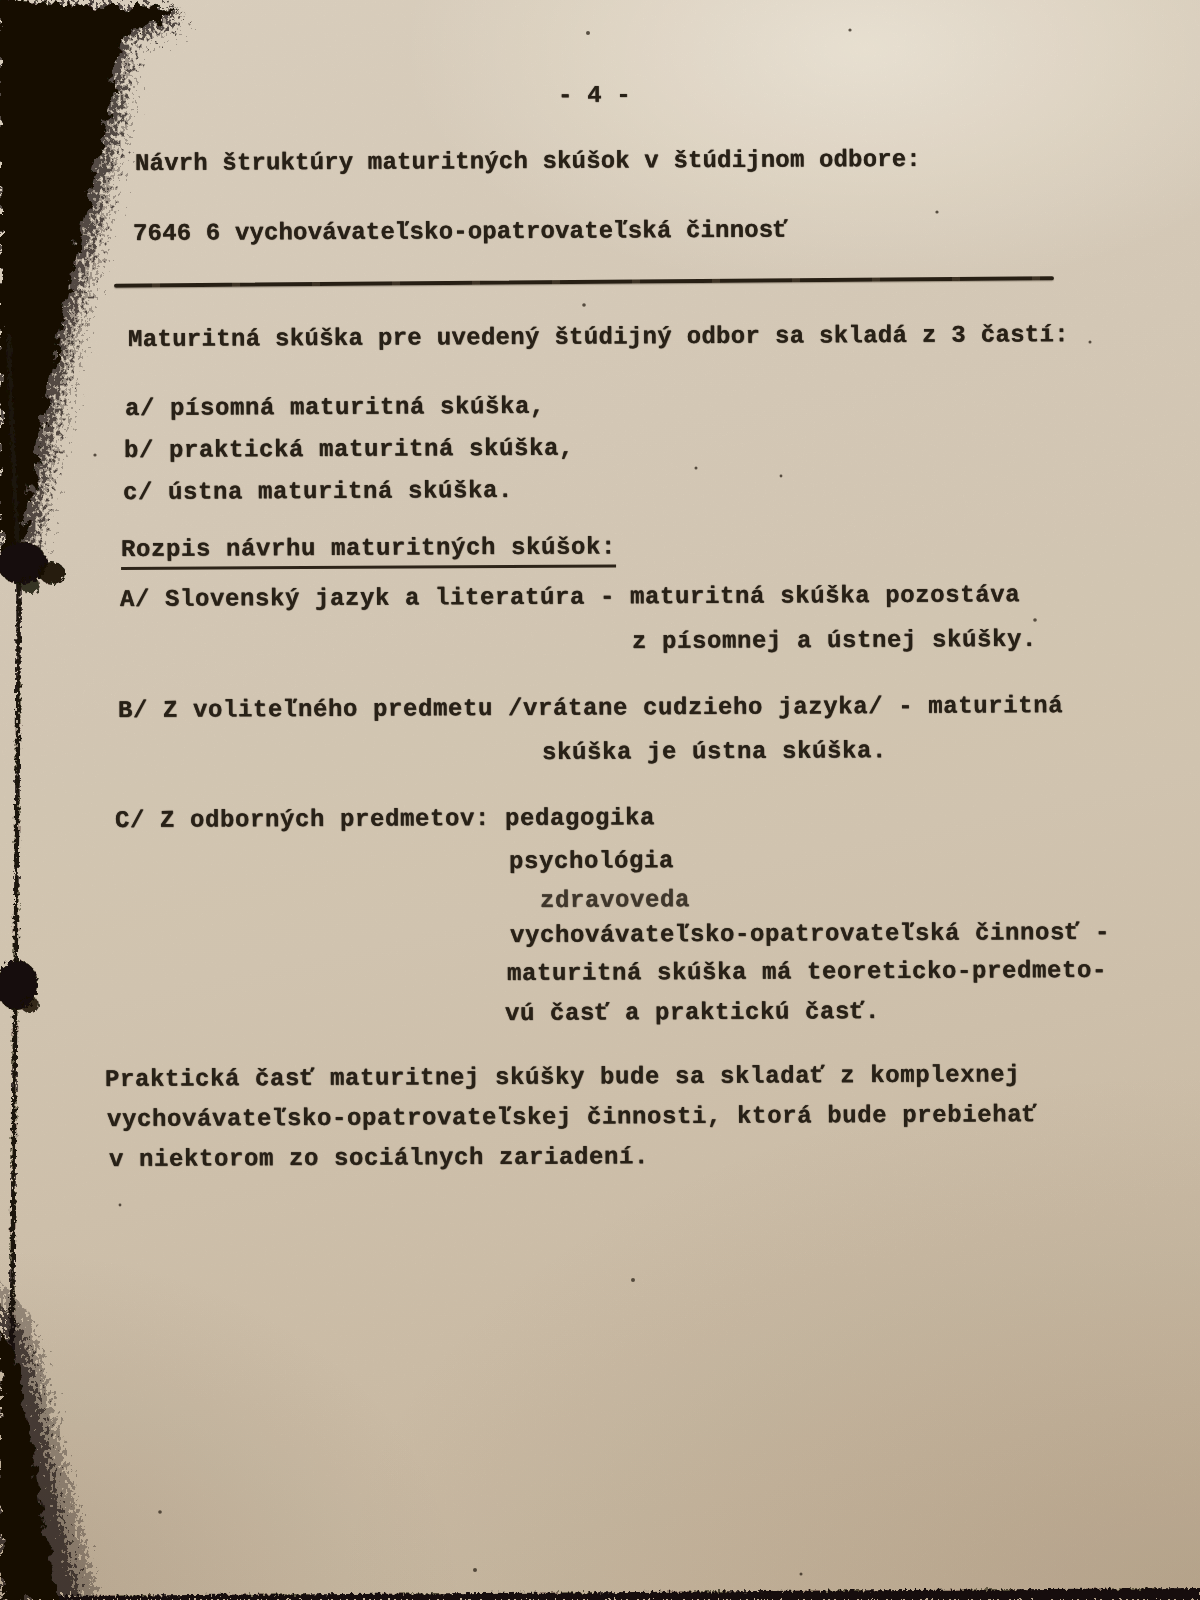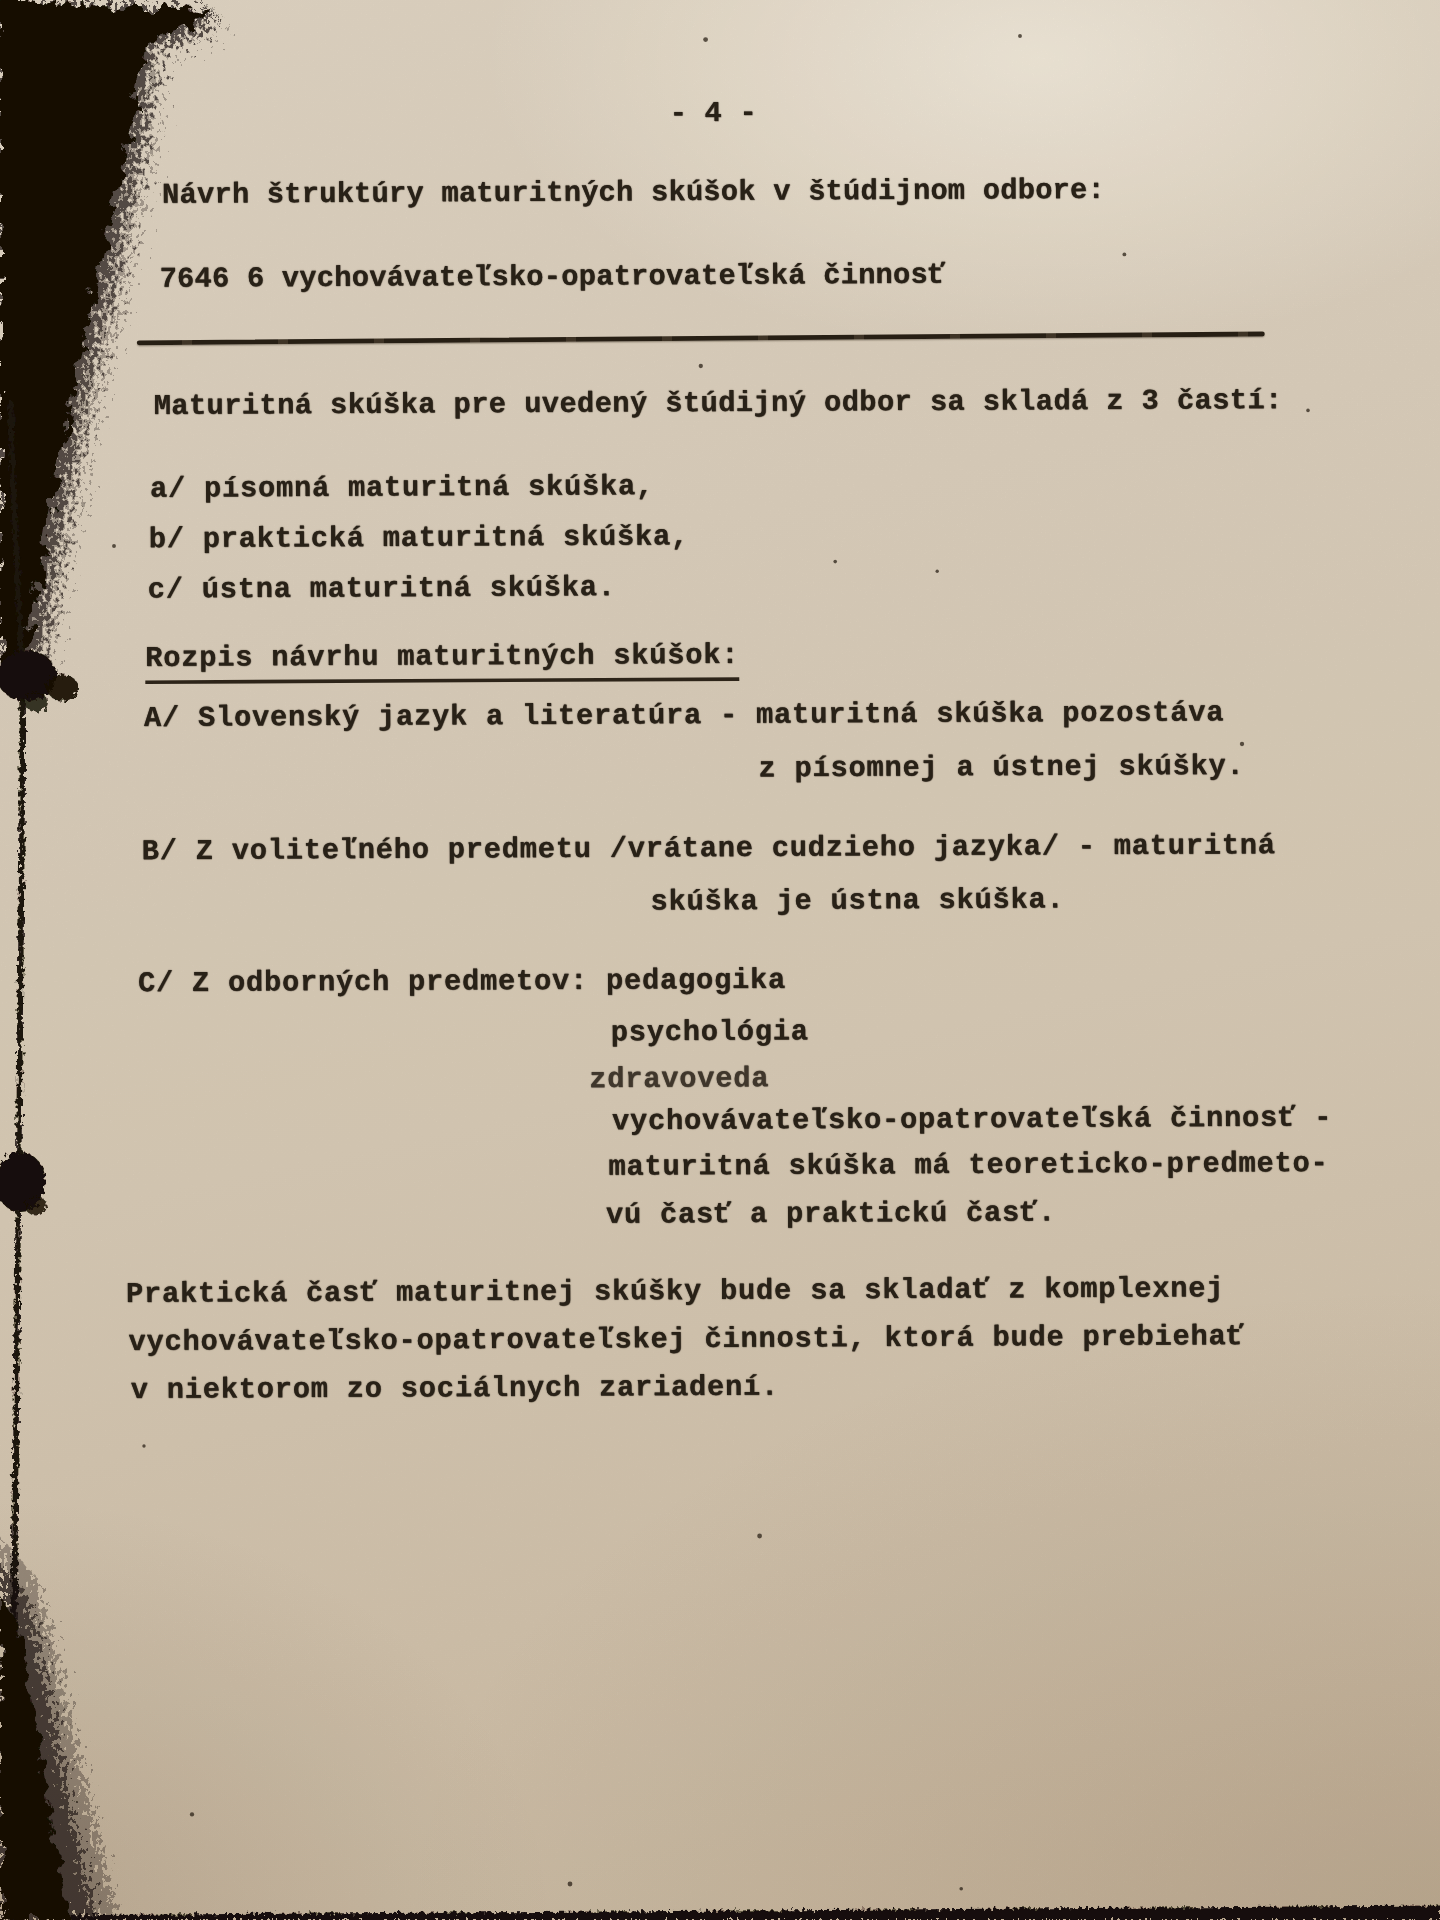--- a/index.html
+++ b/index.html
@@ -61,21 +61,21 @@
   <div class="tline underlined" style="left:121px;top:538px;">Rozpis návrhu maturitných skúšok:</div>
 
   <div class="tline" style="left:120px;top:588px;">A/ Slovenský jazyk a literatúra - maturitná skúška pozostáva</div>
   <div class="tline" style="left:632px;top:630px;">z písomnej a ústnej skúšky.</div>
 
   <div class="tline" style="left:118px;top:699px;">B/ Z voliteľného predmetu /vrátane cudzieho jazyka/ - maturitná</div>
   <div class="tline" style="left:542px;top:741px;">skúška je ústna skúška.</div>
 
   <div class="tline" style="left:115px;top:809px;">C/ Z odborných predmetov: pedagogika</div>
   <div class="tline" style="left:509px;top:850px;">psychológia</div>
-  <div class="tline faint" style="left:491px;top:889px;">zdravoveda</div>
+  <div class="tline faint" style="left:540px;top:889px;">zdravoveda</div>
   <div class="tline" style="left:510px;top:924px;">vychovávateľsko-opatrovateľská činnosť -</div>
   <div class="tline" style="left:507px;top:962px;">maturitná skúška má teoreticko-predmeto-</div>
   <div class="tline" style="left:505px;top:1002px;">vú časť a praktickú časť.</div>
 
   <div class="tline" style="left:105px;top:1068px;">Praktická časť maturitnej skúšky bude sa skladať z komplexnej</div>
   <div class="tline" style="left:107px;top:1108px;">vychovávateľsko-opatrovateľskej činnosti, ktorá bude prebiehať</div>
   <div class="tline" style="left:109px;top:1148px;">v niektorom zo sociálnych zariadení.</div>
 
   <svg class="overlay" width="1200" height="1600" viewBox="0 0 1200 1600" aria-hidden="true">
     <defs>

